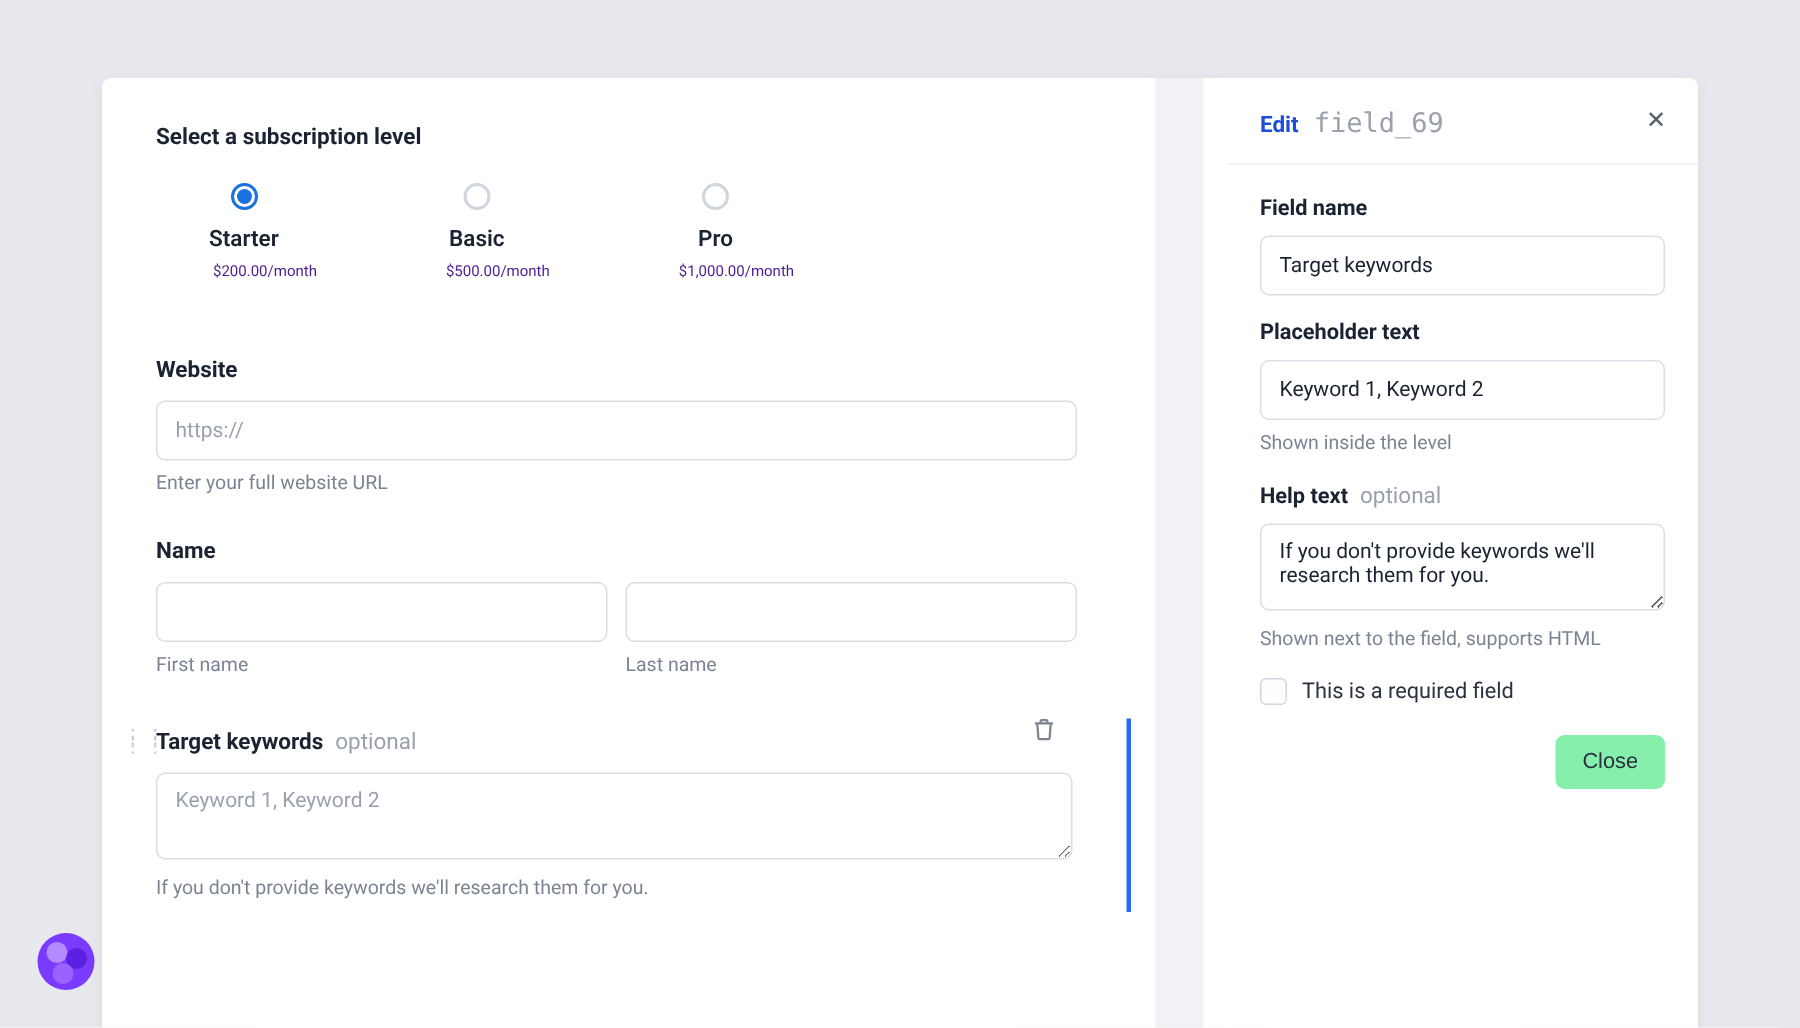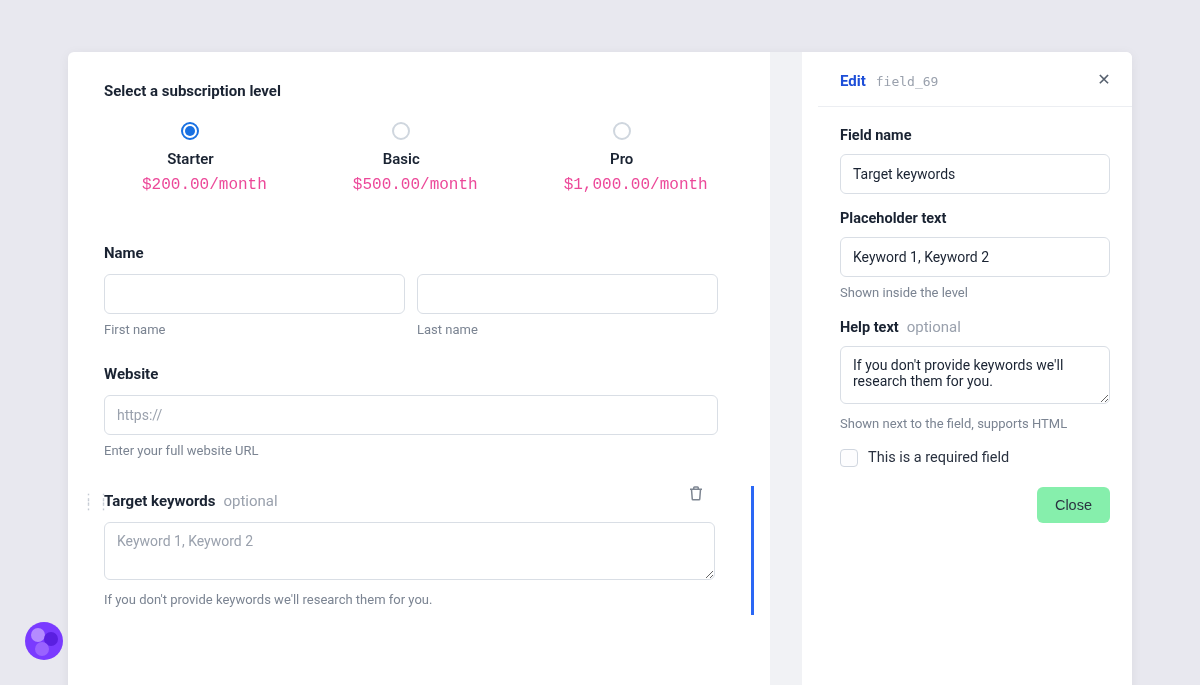--- a/index.html
+++ b/index.html
@@ -70,24 +70,23 @@
     width: 10px; height: 10px;
     border-radius: 50%;
     background: #1971e2;
   }
   .plan-name {
     font-size: 15px;
     font-weight: 600;
     color: #1a2332;
   }
   .plan-price {
-    font-size: 16px;
-    color: #ec4899;
+    font-size: 10px;
+    color: #4c1d95;
     padding-left: 28px;
-    font-family: Liberation Mono, monospace;
   }
   .field-block { margin-bottom: 28px; }
   .field-label {
     font-size: 15px;
     font-weight: 700;
     color: #1a2332;
     margin-bottom: 12px;
     display: block;
   }
   .pair {
@@ -176,21 +175,21 @@
     border-bottom: 1px solid #eceef2;
     position: relative;
   }
   .panel-title {
     font-size: 15px;
     font-weight: 700;
     color: #1d4ed8;
   }
   .panel-fieldid {
     font-family: ui-monospace, SFMono-Regular, Menlo, monospace;
-    font-size: 13px;
+    font-size: 18px;
     color: #9aa1ad;
     margin-left: 10px;
   }
   .panel-close {
     position: absolute;
     right: 18px;
     top: 18px;
     font-size: 16px;
     color: #56606e;
     cursor: pointer;
@@ -269,37 +268,37 @@
       <div class="plan">
         <div class="plan-head">
           <span class="radio"></span>
           <span class="plan-name">Pro</span>
         </div>
         <span class="plan-price">$1,000.00/month</span>
       </div>
     </div>
 
     <div class="field-block">
+      <span class="field-label">Website</span>
+      <input class="text" type="text" placeholder="https://" style="">
+      <div class="sub-caption">Enter your full website URL</div>
+    </div>
+
+    <div class="field-block">
       <span class="field-label">Name</span>
       <div class="pair">
         <div>
           <input class="text" type="text" style="">
           <div class="sub-caption">First name</div>
         </div>
         <div>
           <input class="text" type="text" style="">
           <div class="sub-caption">Last name</div>
         </div>
       </div>
-    </div>
-
-    <div class="field-block">
-      <span class="field-label">Website</span>
-      <input class="text" type="text" placeholder="https://" style="">
-      <div class="sub-caption">Enter your full website URL</div>
     </div>
 
     <div class="field-block field-group selected">
       <span class="drag-handle">⋮⋮<br>⋮⋮</span>
       <span class="trash">
         <svg viewBox="0 0 24 24" width="18" height="18" fill="none" stroke="currentColor" stroke-width="2">
           <path d="M4 7h16M9 7V5a1 1 0 0 1 1-1h4a1 1 0 0 1 1 1v2M6 7l1 13a1 1 0 0 0 1 1h8a1 1 0 0 0 1-1l1-13"></path>
         </svg>
       </span>
       <div class="label-row">

